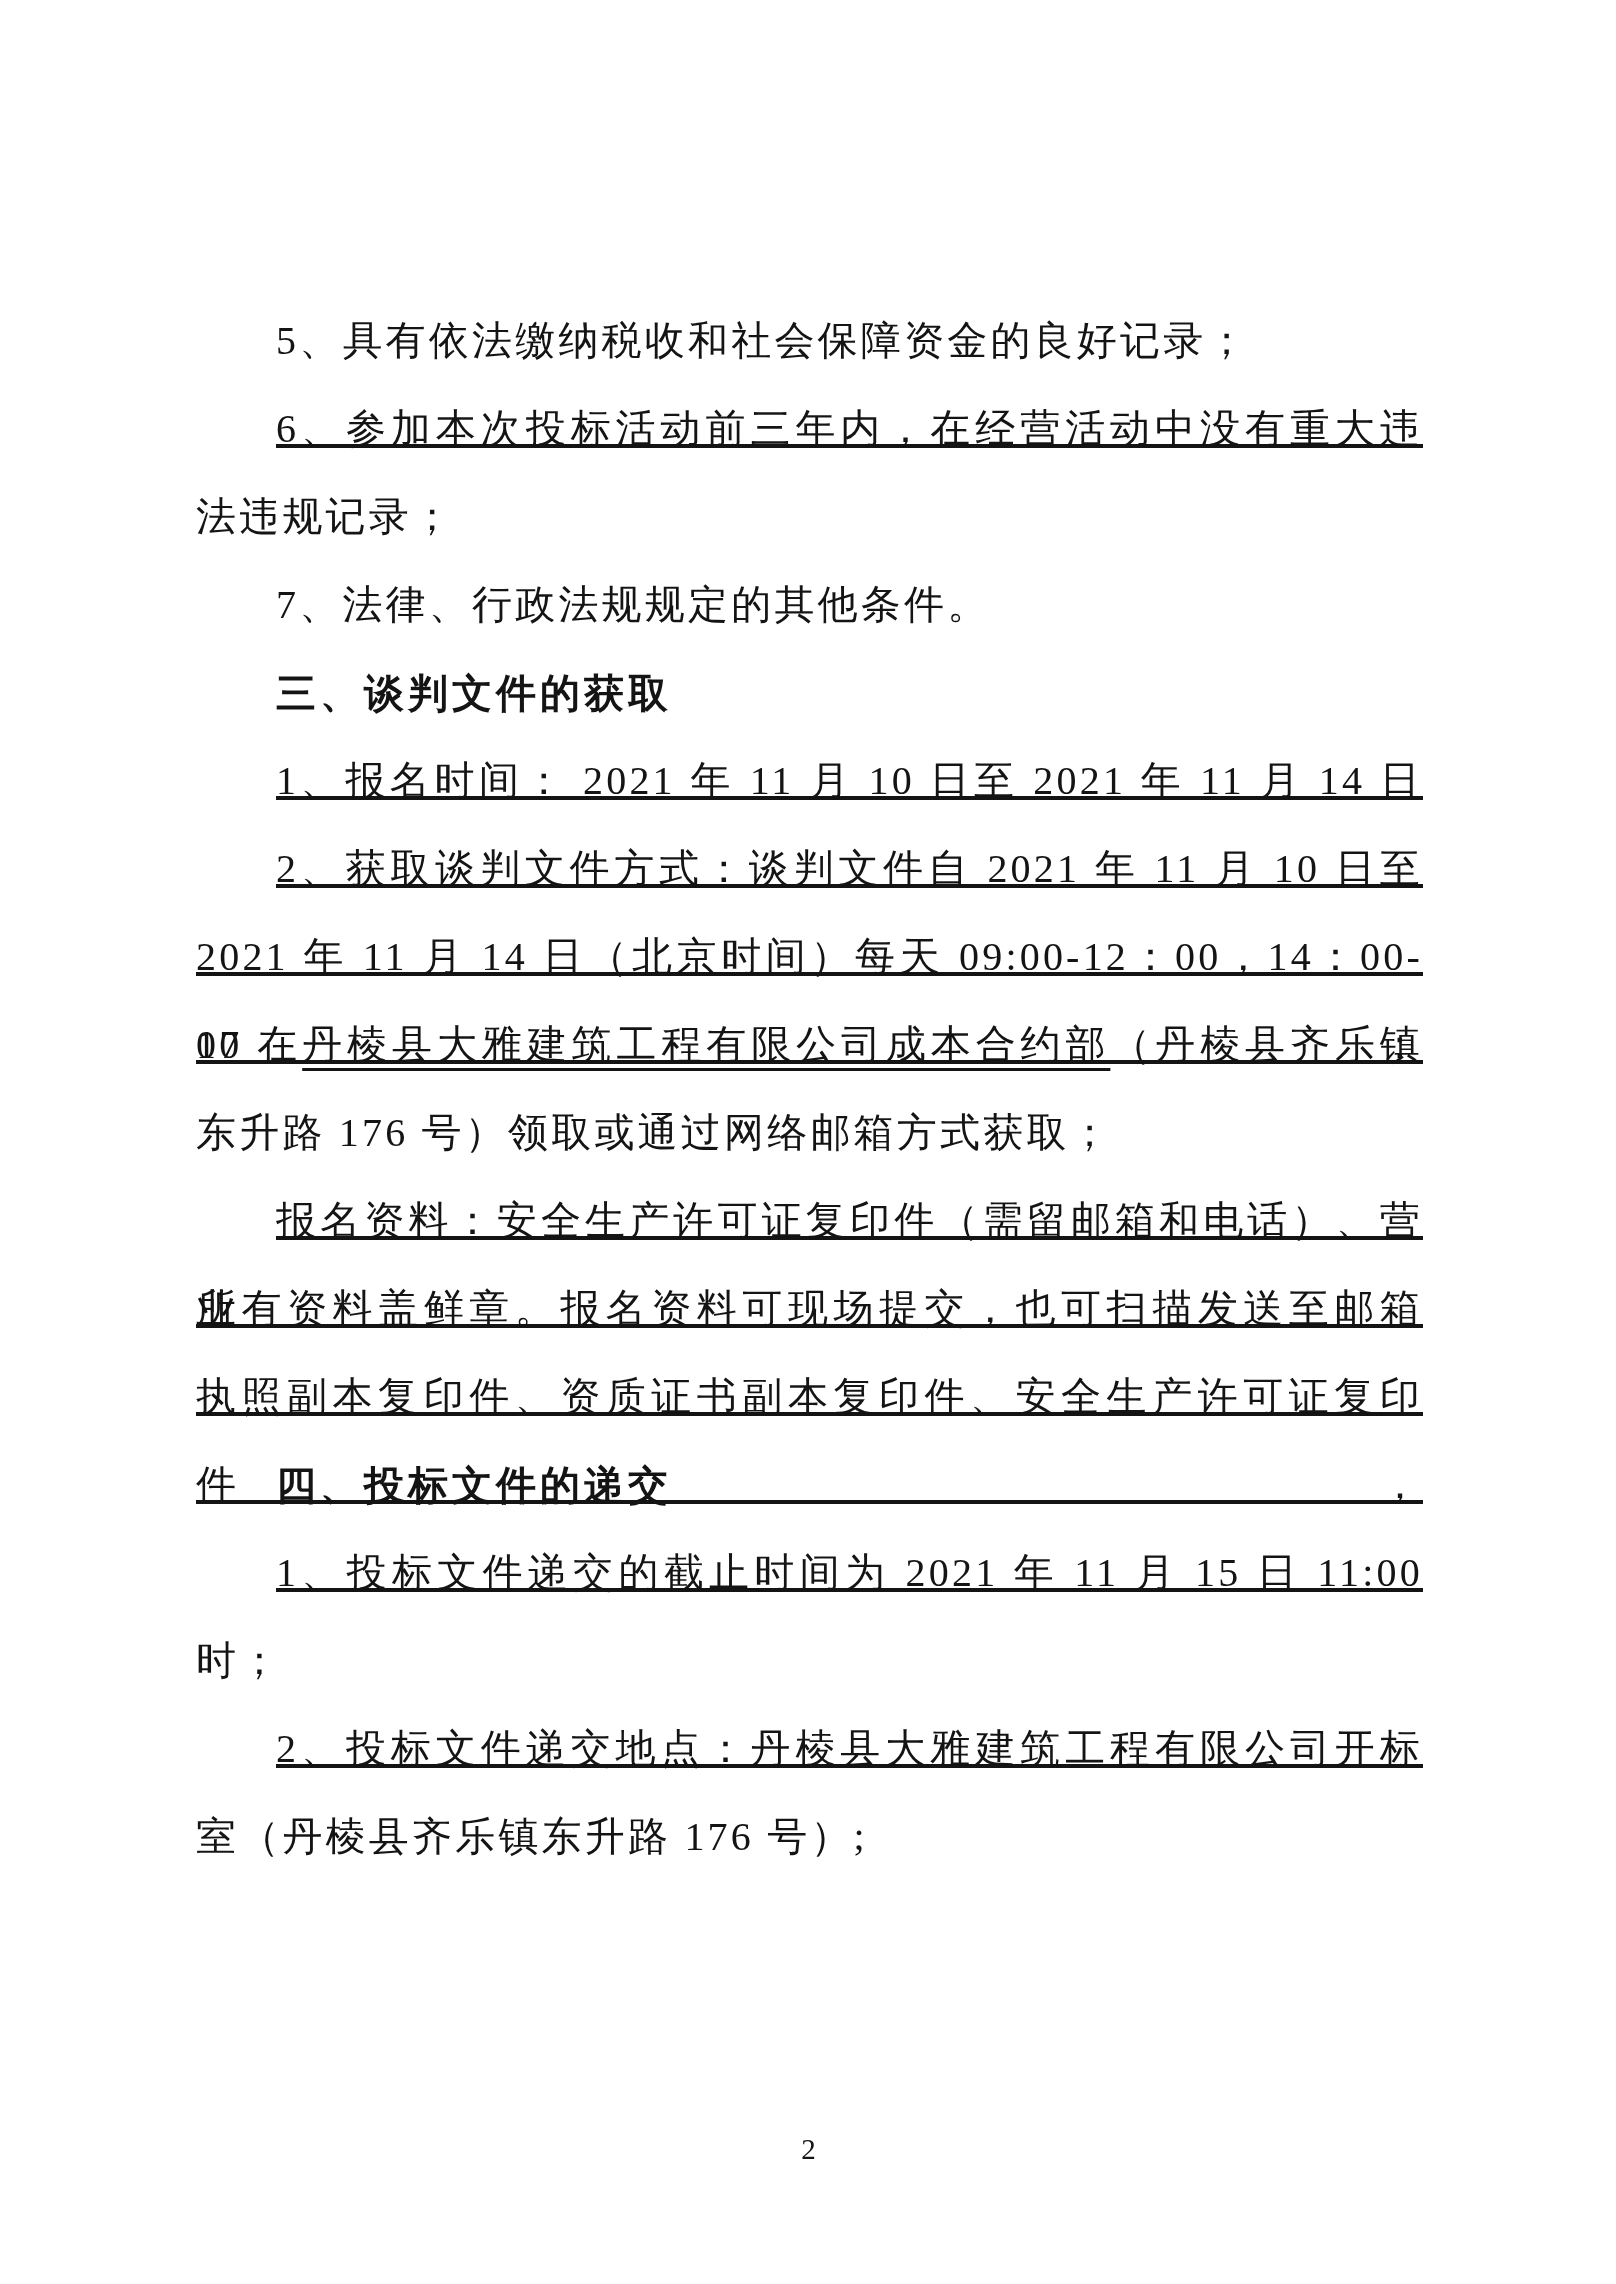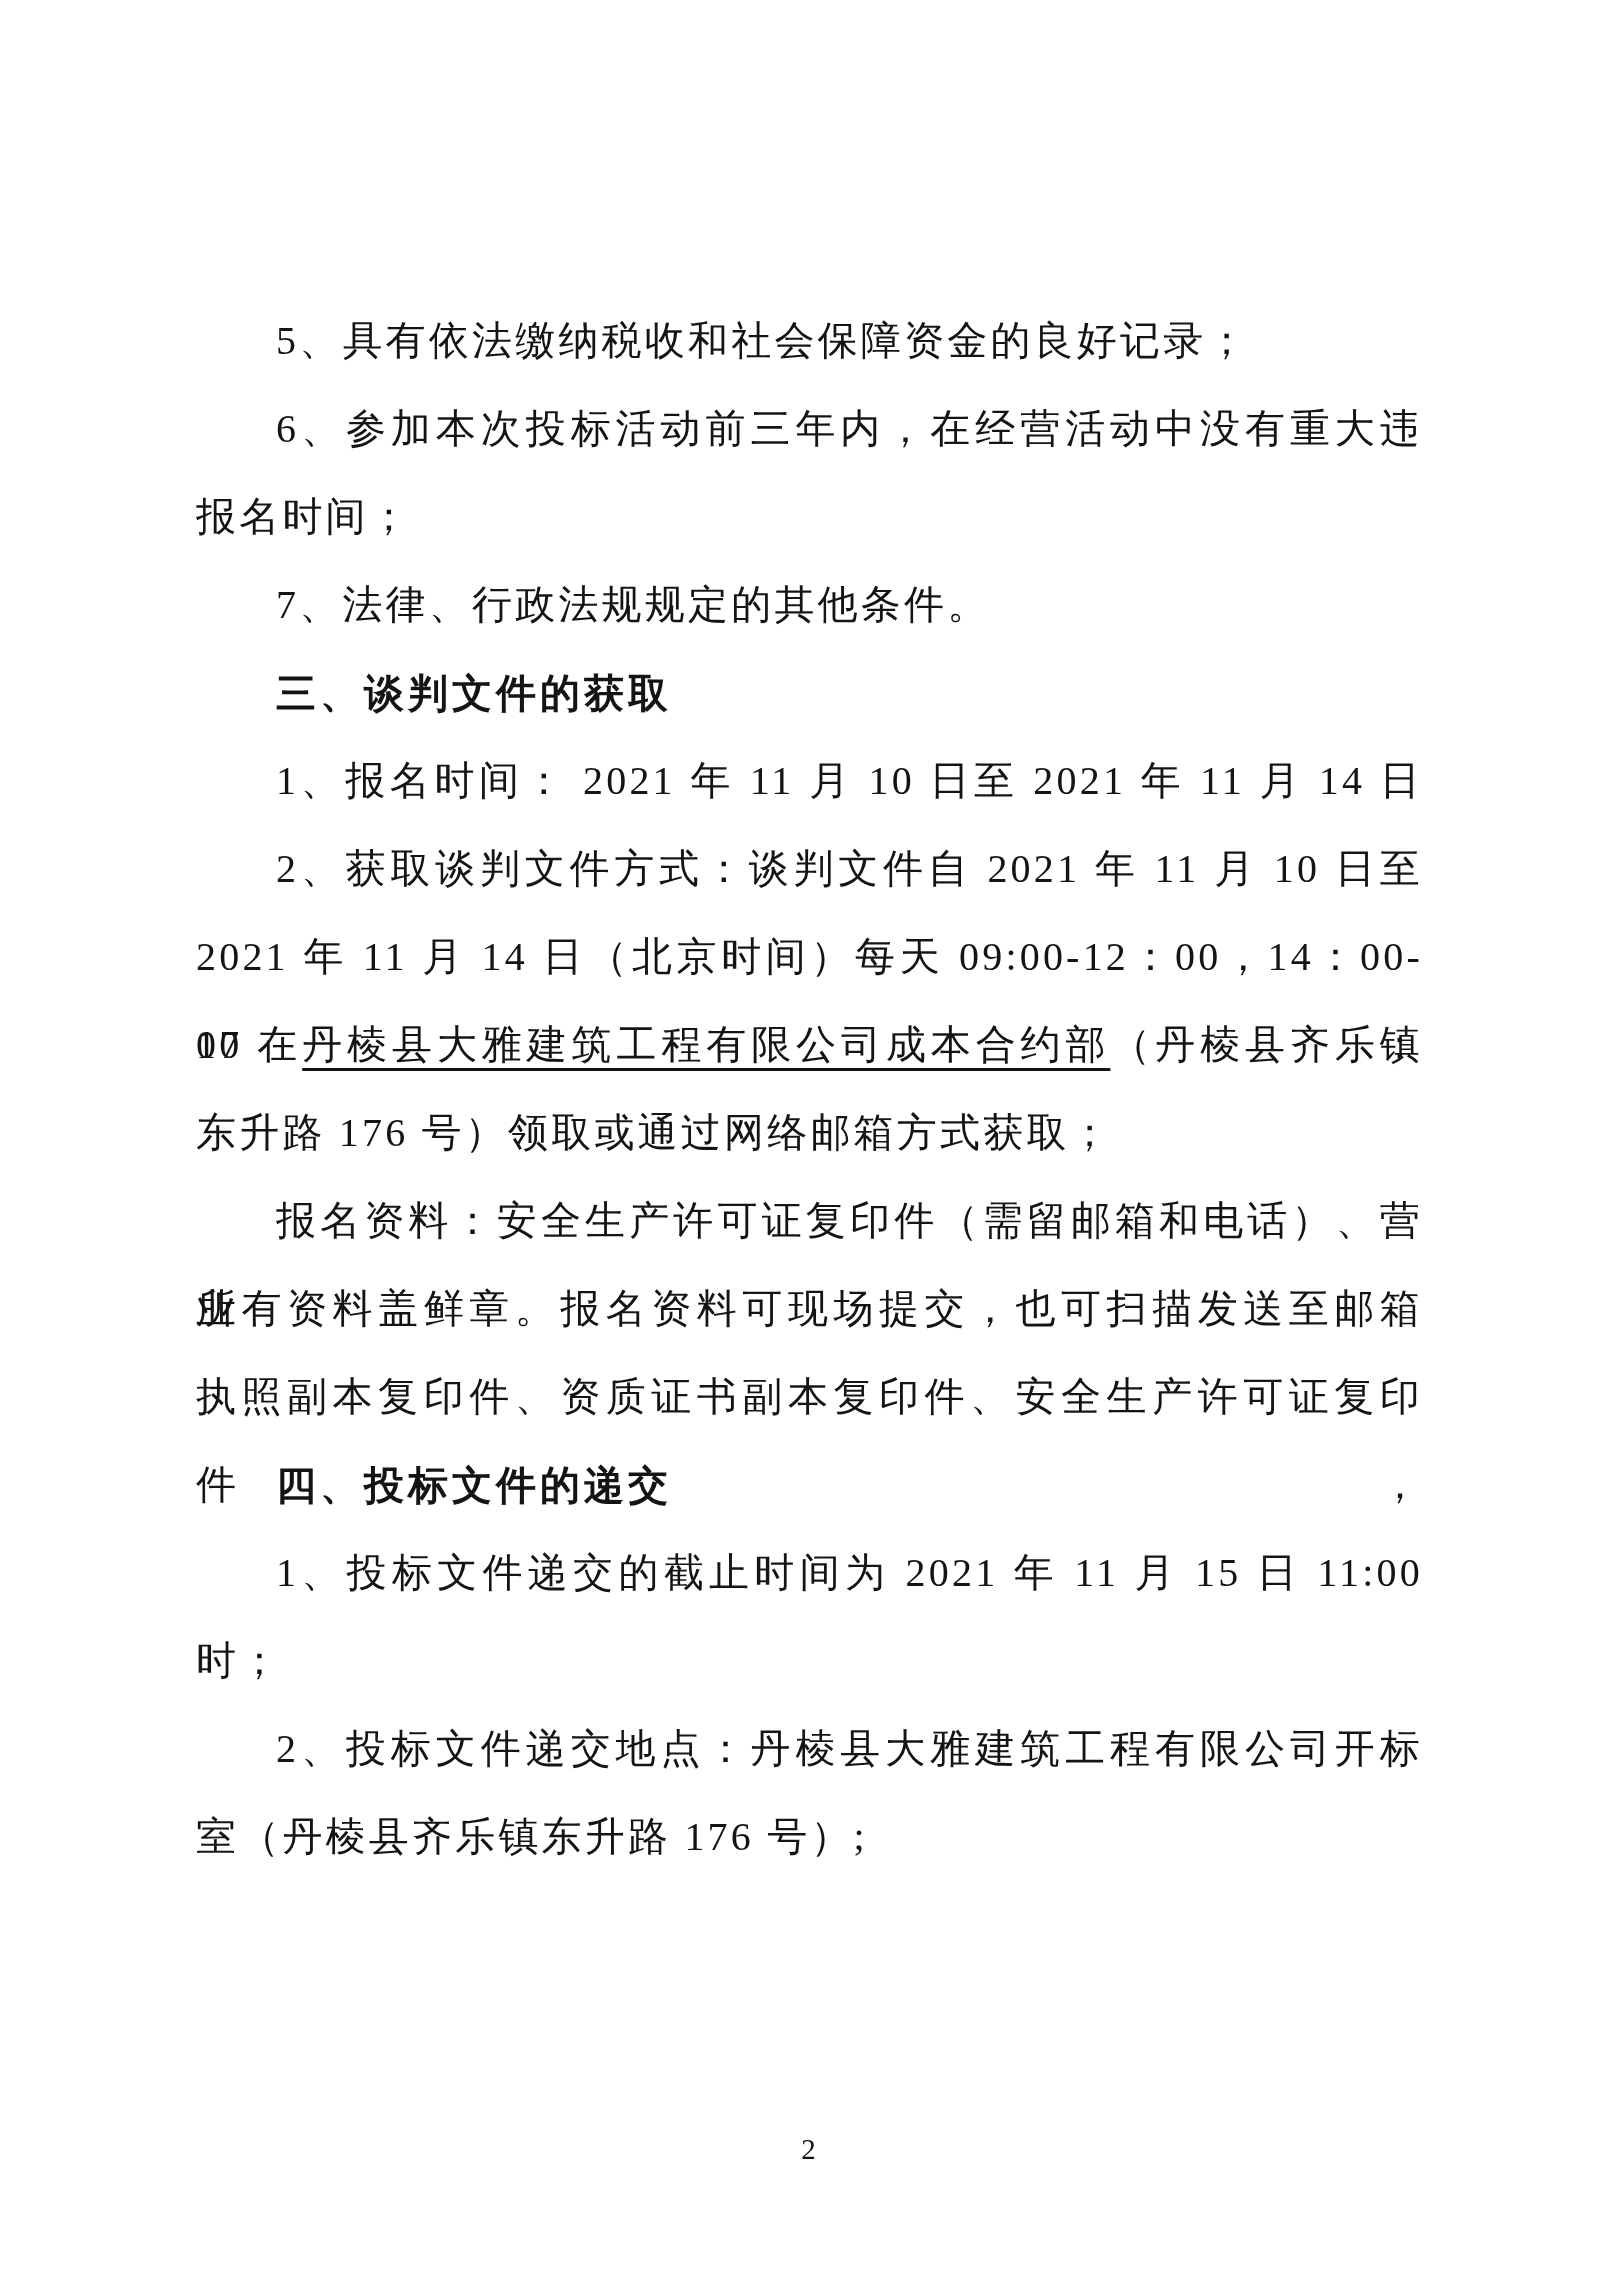--- a/index.html
+++ b/index.html
@@ -28,20 +28,21 @@
     line-height: 88px;
     height: 88px;
     letter-spacing: 0.08em;
     white-space: nowrap;
     text-align: left;
   }
   .line.just {
     white-space: normal;
     text-align: justify;
     text-align-last: justify;
+    text-decoration: underline;
   }
   .line.indent {
     text-indent: 2em;
   }
   .line.heading {
     font-family: "Liberation Sans", "DejaVu Sans", sans-serif;
     font-weight: 700;
     letter-spacing: 0.10em;
   }
   .uline {
@@ -60,21 +61,21 @@
     letter-spacing: 0;
   }
 </style>
 </head>
 <body>
 
 <div class="page">
   <div class="doc">
     <div class="line indent">5、具有依法缴纳税收和社会保障资金的良好记录；</div>
     <div class="line indent just">6、参加本次投标活动前三年内，在经营活动中没有重大违</div>
-    <div class="line">报名时间；</div>
+    <div class="line">法违规记录；</div>
     <div class="line indent">7、法律、行政法规规定的其他条件。</div>
     <div class="line indent heading">三、谈判文件的获取</div>
     <div class="line indent just">1、报名时间： 2021 年 11 月 10 日至 2021 年 11 月 14 日</div>
     <div class="line indent just">2、获取谈判文件方式：谈判文件自 2021 年 11 月 10 日至</div>
     <div class="line just">2021 年 11 月 14 日（北京时间）每天 09:00-12：00，14：00-17：</div>
     <div class="line just">
       <span>00 在</span><span class="uline">丹棱县大雅建筑工程有限公司成本合约部</span><span>（丹棱县齐乐镇</span>
     </div>
     <div class="line">东升路 176 号）领取或通过网络邮箱方式获取；</div>
     <div class="line indent just">报名资料：安全生产许可证复印件（需留邮箱和电话）、营业</div>

